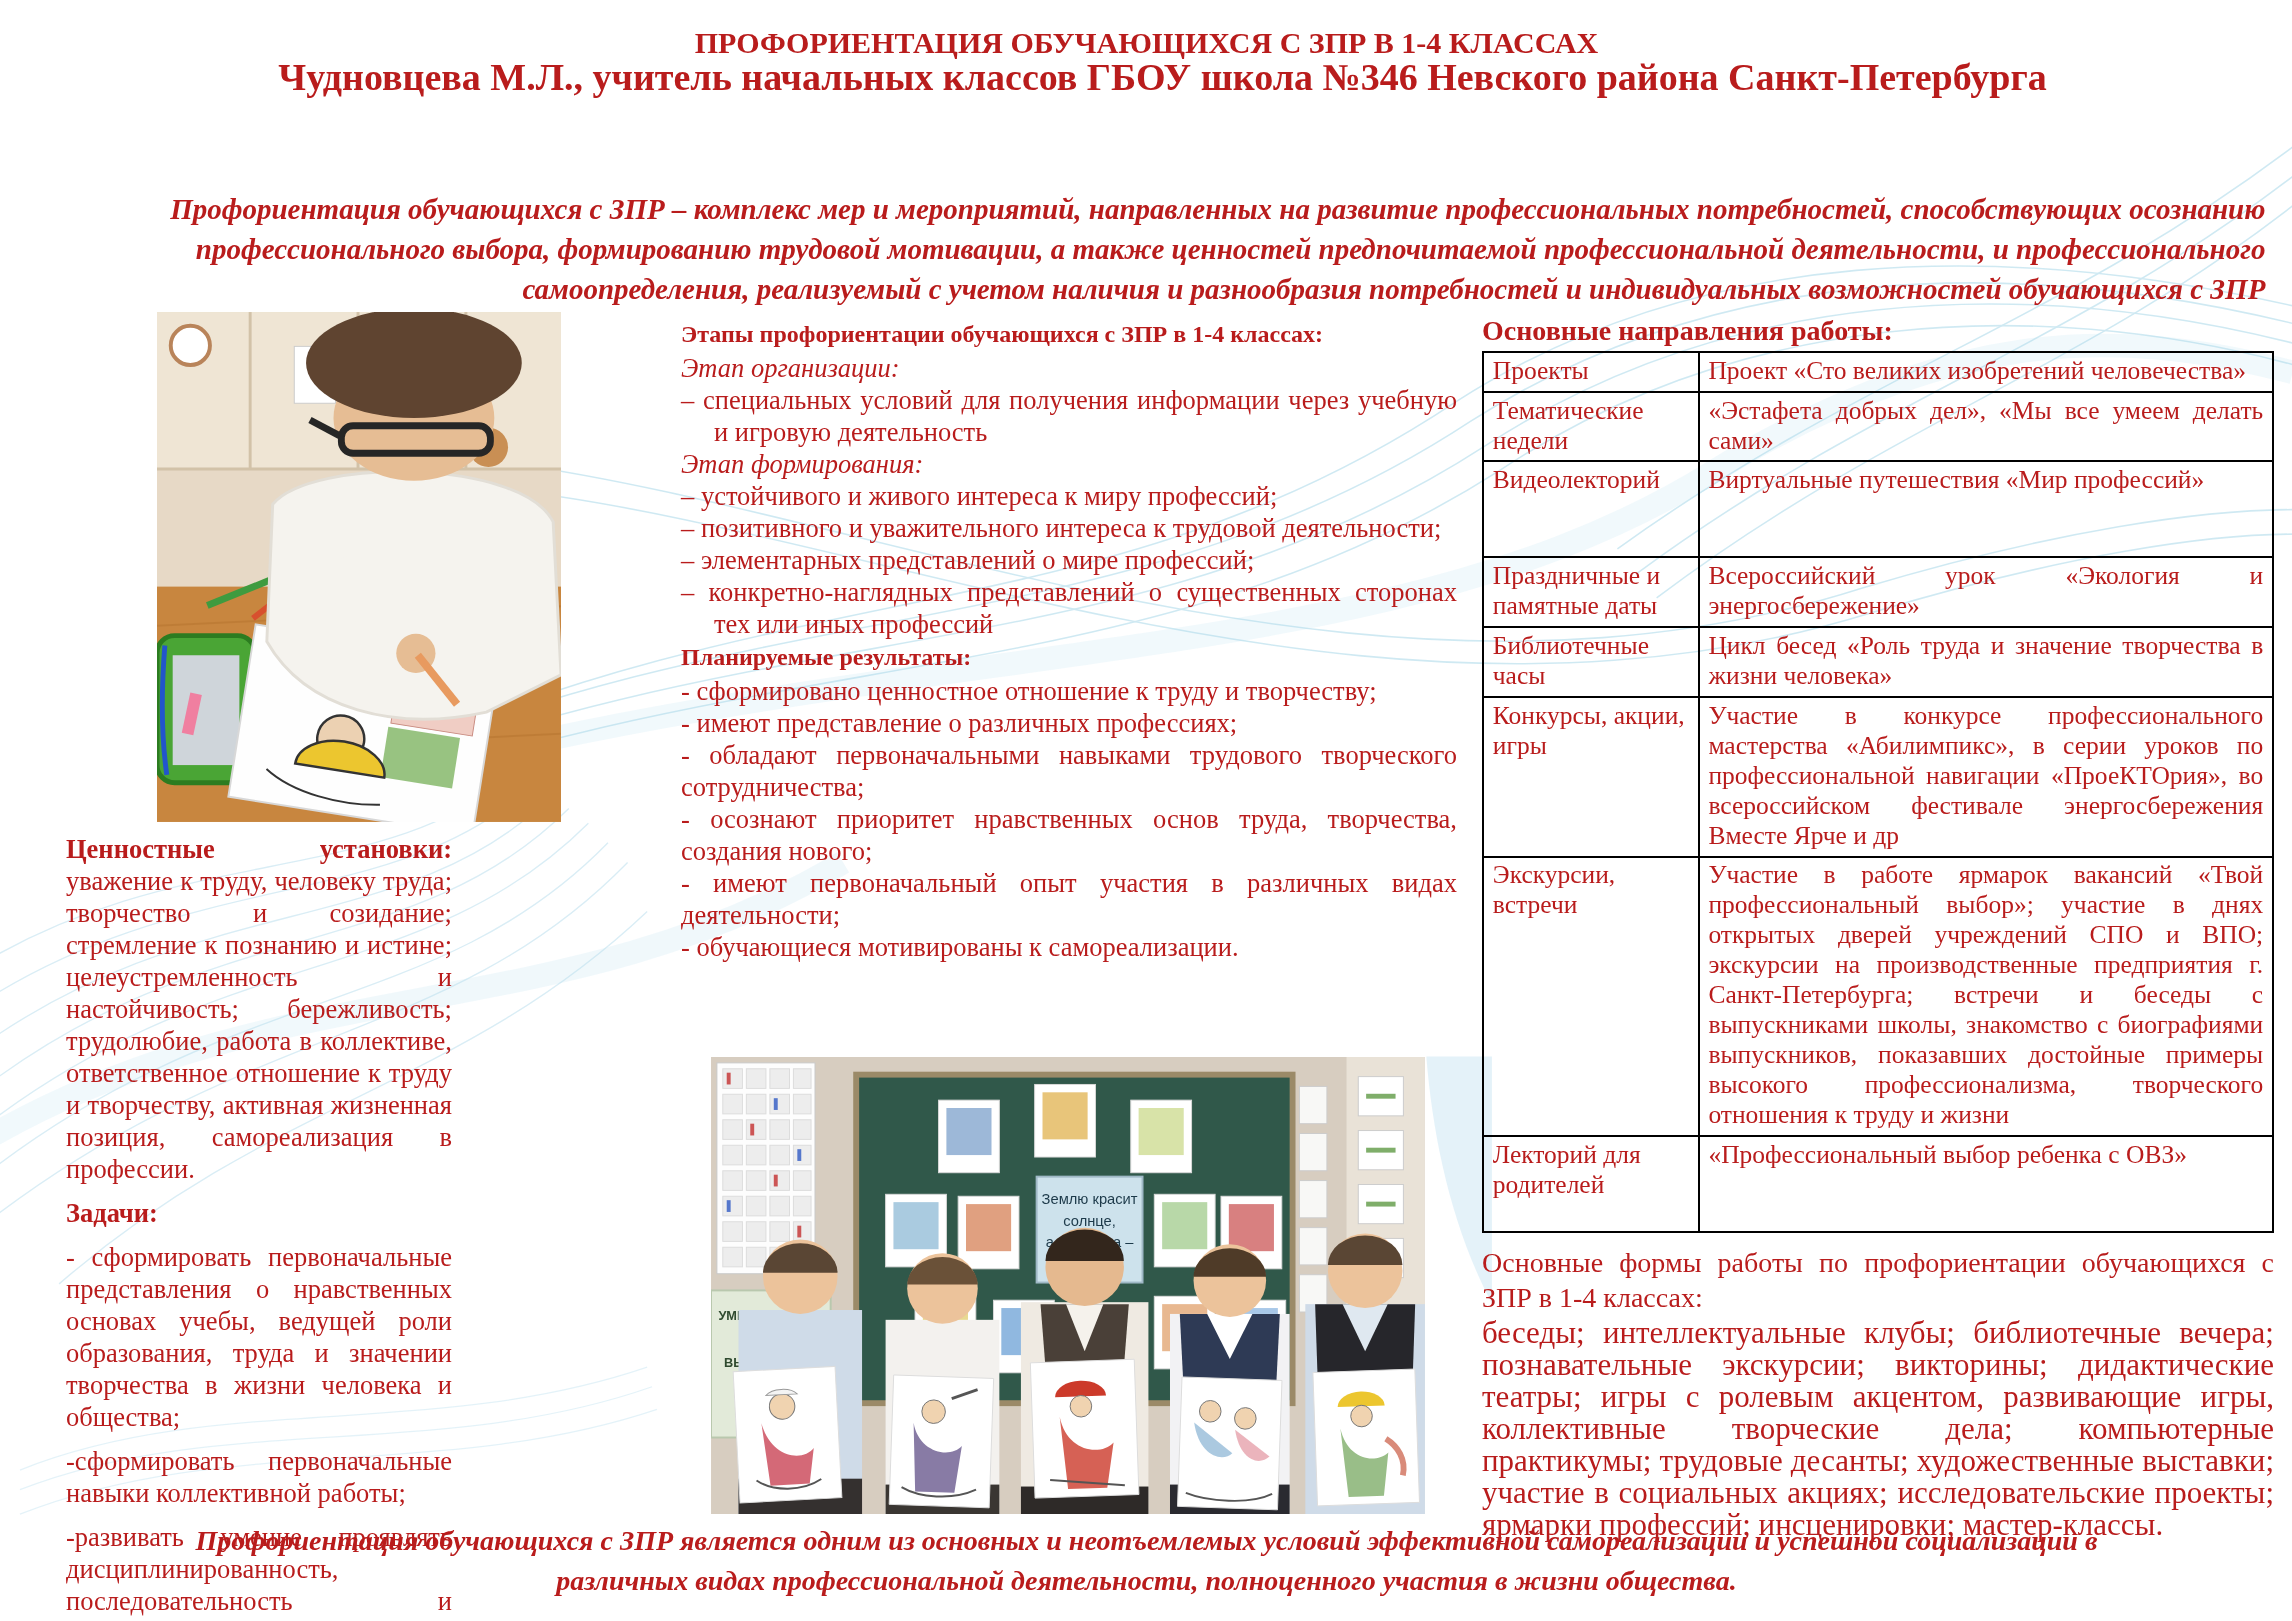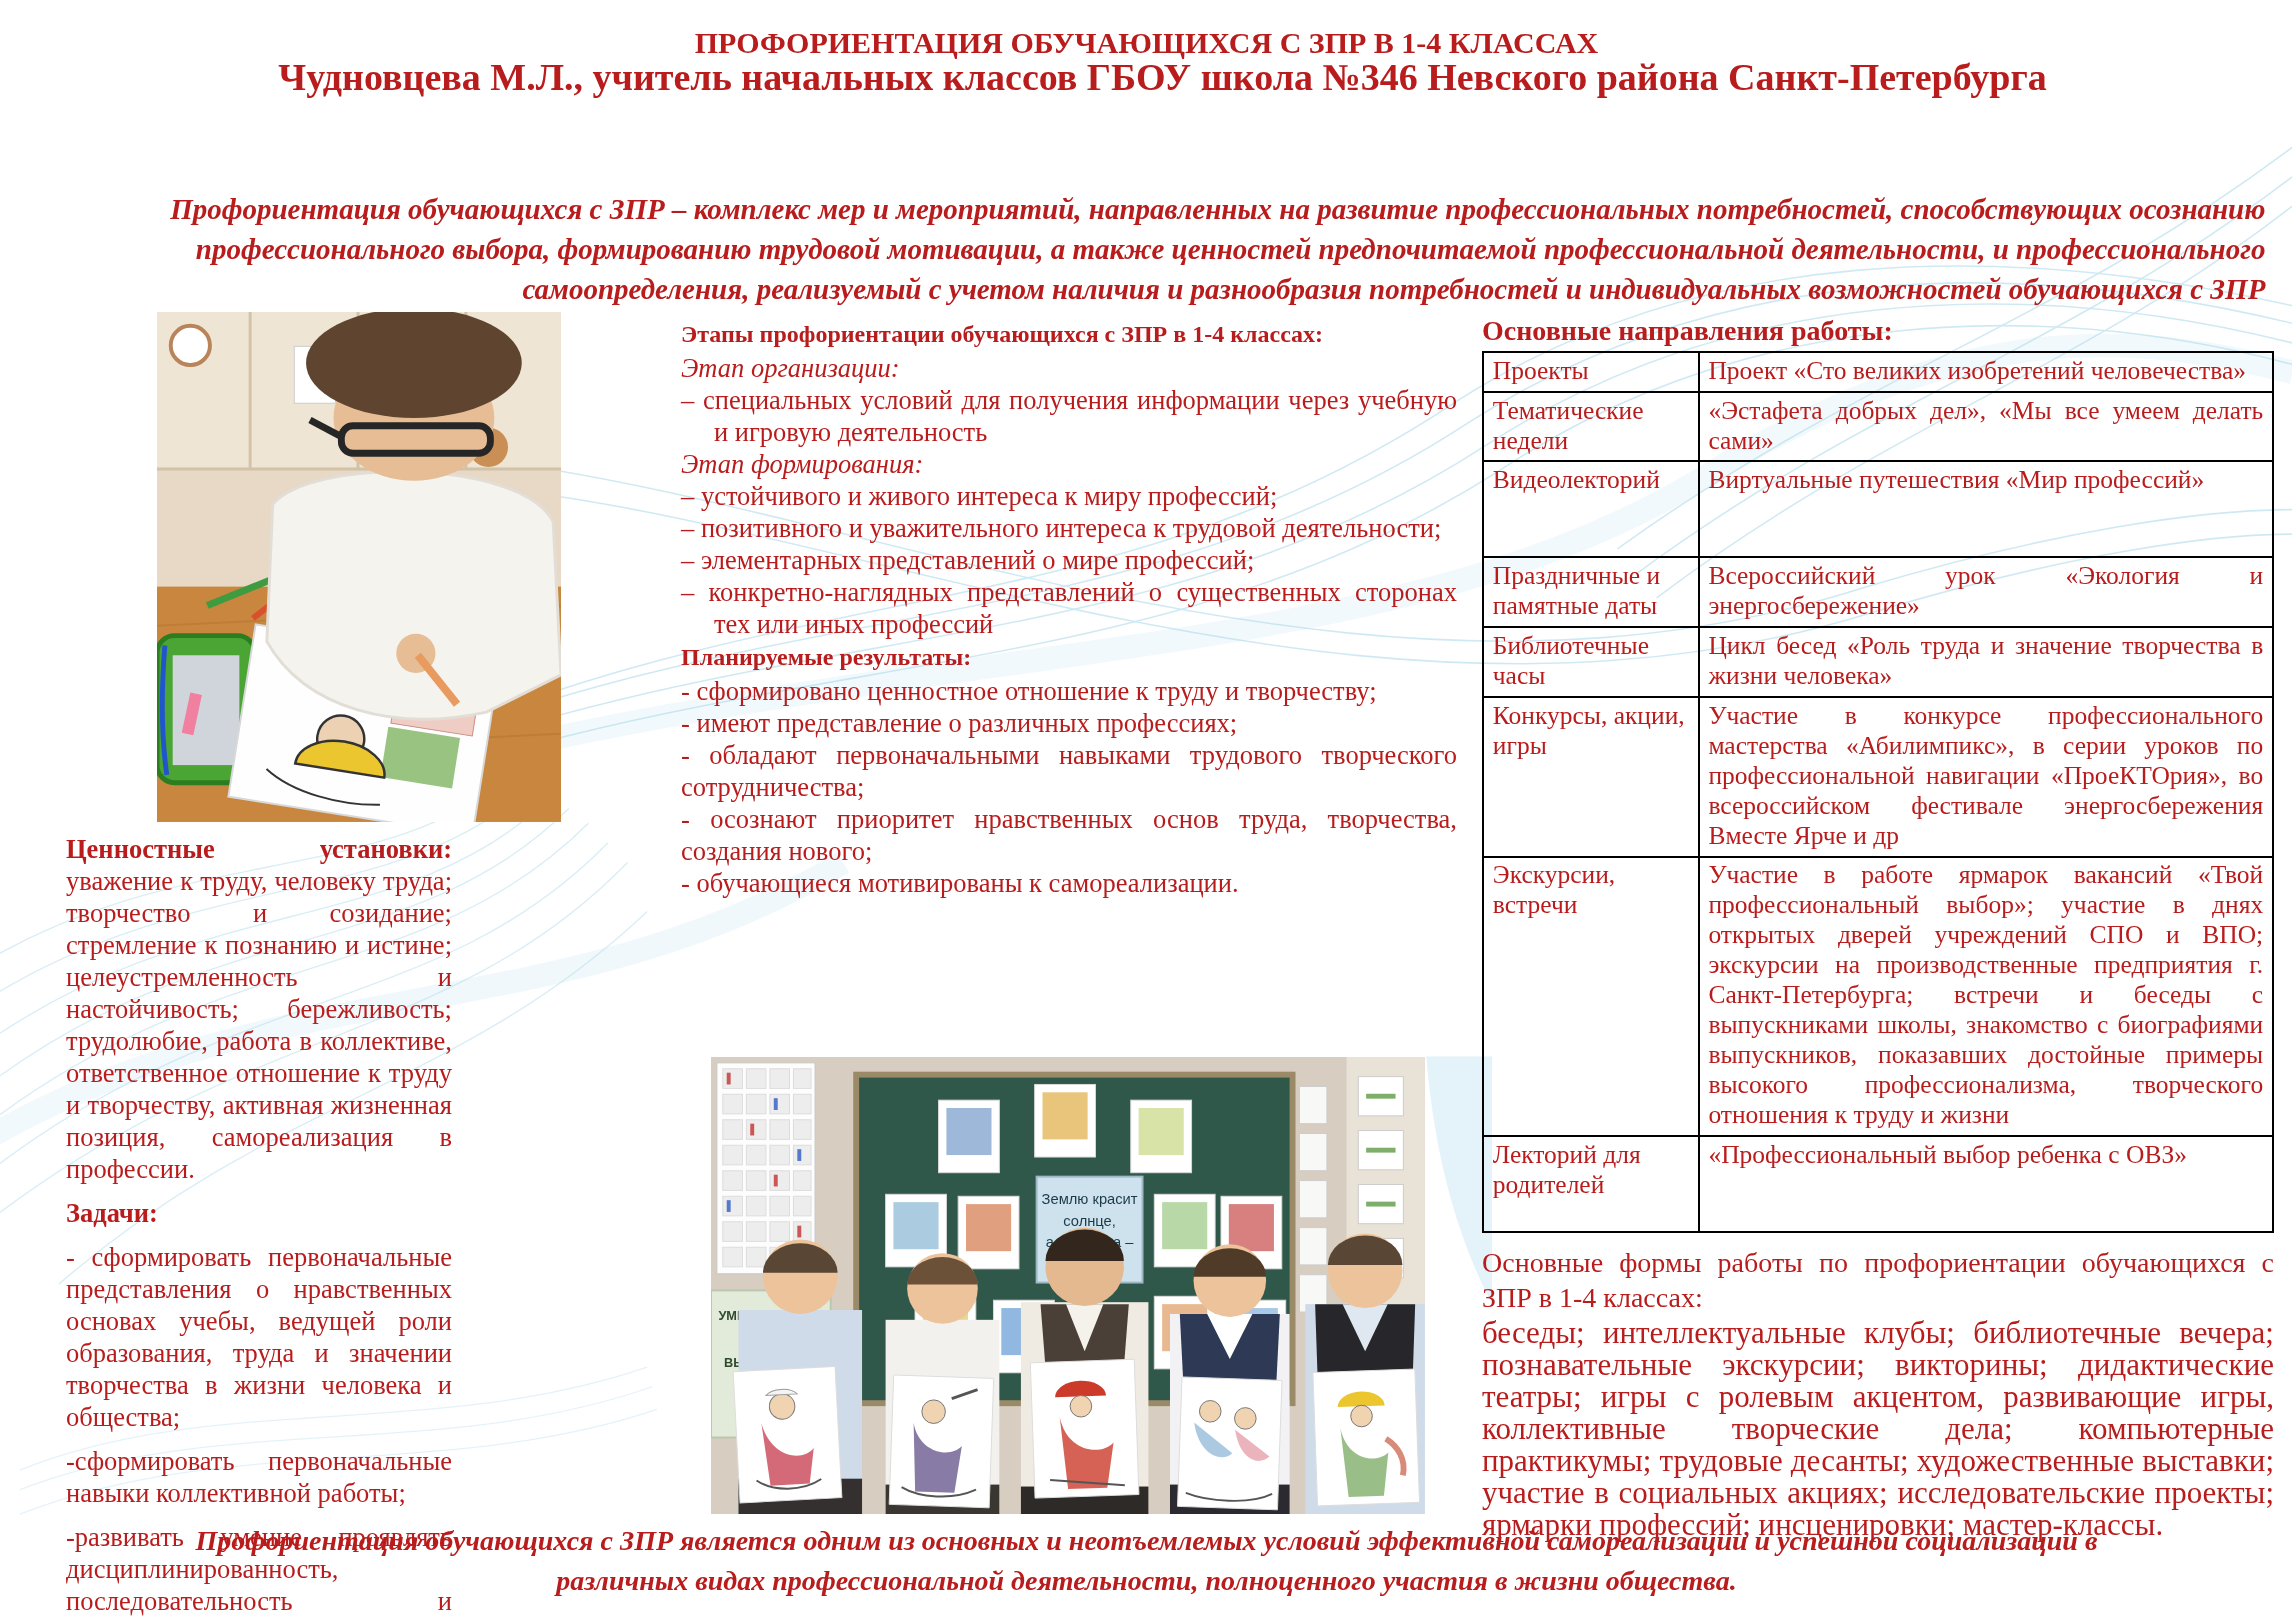--- a/index.html
+++ b/index.html
@@ -162,20 +162,21 @@
     <p class="stage-label">Этап формирования:</p>
     <p class="dash-item">– устойчивого и живого интереса к миру профессий;</p>
     <p class="dash-item">– позитивного и уважительного интереса к трудовой деятельности;</p>
     <p class="dash-item">– элементарных представлений о мире профессий;</p>
     <p class="dash-item">– конкретно-наглядных представлений о существенных сторонах тех или иных профессий</p>
     <p class="mid-head">Планируемые результаты:</p>
     <p>- сформировано ценностное отношение к труду и творчеству;</p>
     <p>- имеют представление о различных профессиях;</p>
     <p>- обладают первоначальными навыками трудового творческого сотрудничества;</p>
     <p>- осознают приоритет нравственных основ труда, творчества, создания нового;</p>
+    <p>- имеют первоначальный опыт участия в различных видах деятельности;</p>
     <p>- обучающиеся мотивированы к самореализации.</p>
   </div>
 
   <svg class="photo" style="left:711px; top:1057px;" width="714" height="457" viewBox="0 0 728 466" xmlns="http://www.w3.org/2000/svg">
     <rect width="728" height="466" fill="#d7cdc0"></rect>
     <rect x="648" y="0" width="80" height="466" fill="#e9e2d7"></rect>
     <g>
       <rect x="660" y="20" width="46" height="40" fill="#fff" stroke="#ccc"></rect>
       <rect x="660" y="75" width="46" height="40" fill="#fff" stroke="#ccc"></rect>
       <rect x="660" y="130" width="46" height="40" fill="#fff" stroke="#ccc"></rect>

